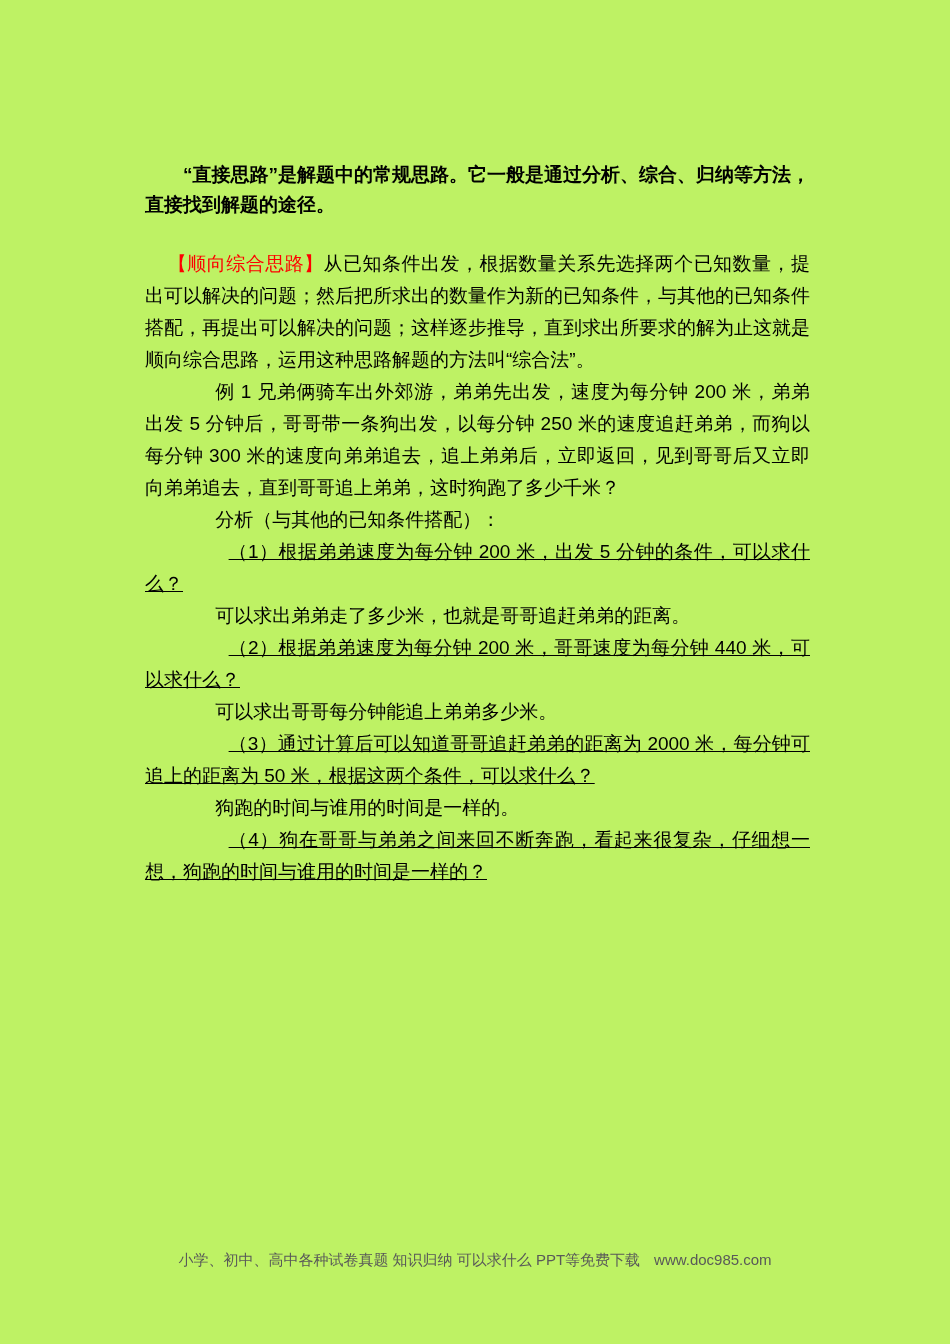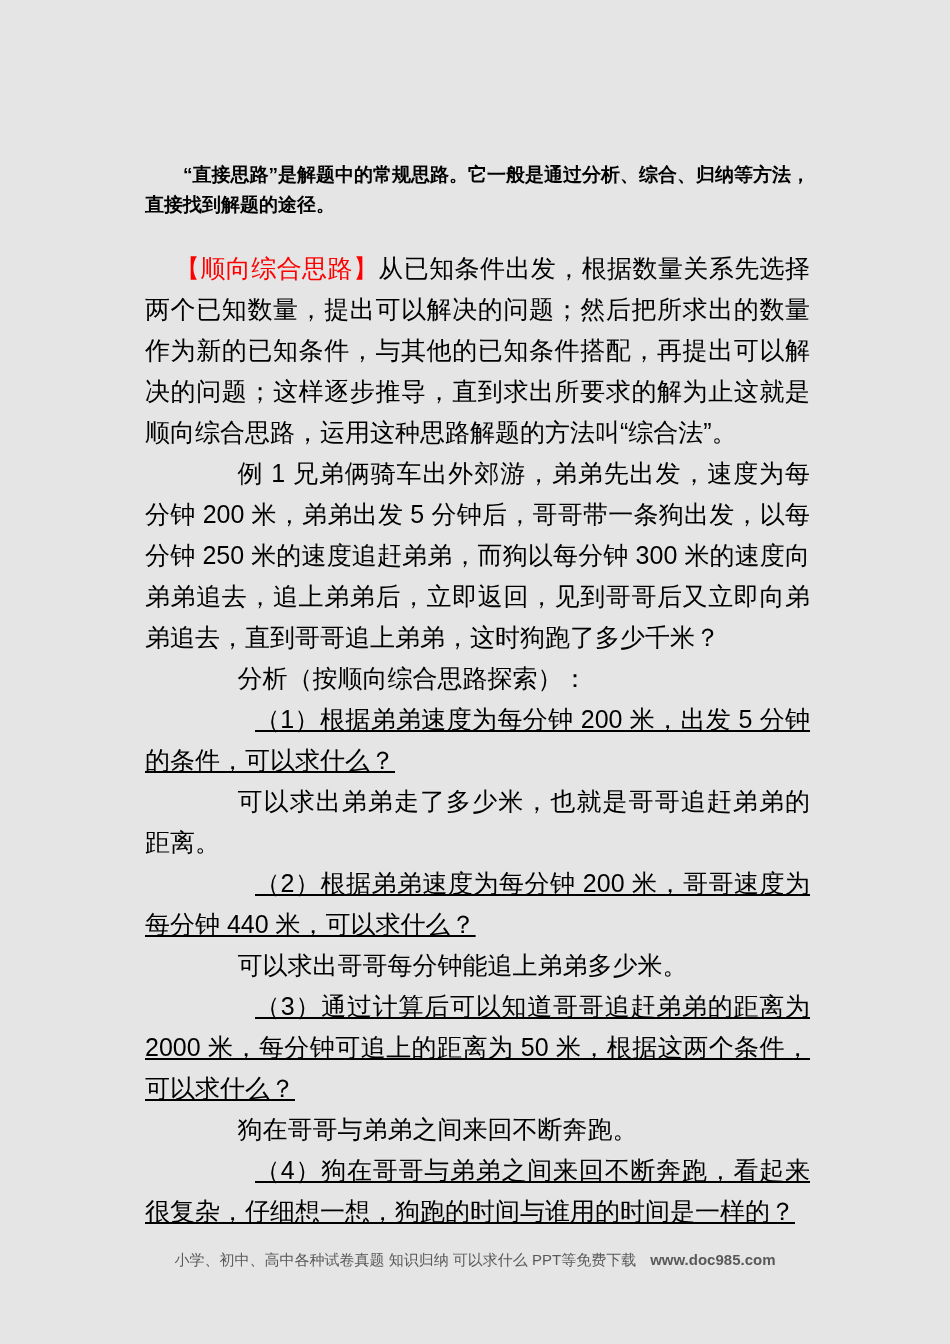--- a/index.html
+++ b/index.html
@@ -8,41 +8,41 @@
     width: 950px;
     height: 1344px;
     background: #ffffff;
     font-family: "Liberation Sans", sans-serif;
     color: #000000;
   }
   .page {
     position: relative;
     width: 950px;
     height: 1344px;
-    background: #e5e5e5;
+    background: #bef264;
     overflow: hidden;
   }
   .content {
     position: absolute;
     left: 145px;
     top: 160px;
     width: 665px;
   }
   .p-intro {
     margin: 0 0 28px 0;
     font-size: 19px;
     font-weight: 700;
     line-height: 30px;
     text-indent: 2em;
     text-align: justify;
   }
   .p-body {
     margin: 0;
-    font-size: 25px;
-    line-height: 41px;
+    font-size: 19px;
+    line-height: 32px;
     text-align: justify;
   }
   .ind-12 { text-indent: 1.2em; }
   .ind-37 { text-indent: 3.7em; }
   .ind-44 { text-indent: 4.4em; text-decoration: underline; }
   .label-red { font-weight: 400; }
   .footer {
     position: absolute;
     left: 0;
     right: 0;
@@ -58,31 +58,31 @@
 
 <div class="page">
   <div class="content">
 
     <p class="p-intro">“直接思路”是解题中的常规思路。它一般是通过分析、综合、归纳等方法，直接找到解题的途径。</p>
 
     <p class="p-body ind-12"><span class="label-red" style="color: rgb(254, 0, 0);">【顺向综合思路】</span><span>从已知条件出发，根据数量关系先选择两个已知数量，提出可以解决的问题；然后把所求出的数量作为新的已知条件，与其他的已知条件搭配，再提出可以解决的问题；这样逐步推导，直到求出所要求的解为止这就是顺向综合思路，运用这种思路解题的方法叫“综合法”。</span></p>
 
     <p class="p-body ind-37">例 1 兄弟俩骑车出外郊游，弟弟先出发，速度为每分钟 200 米，弟弟出发 5 分钟后，哥哥带一条狗出发，以每分钟 250 米的速度追赶弟弟，而狗以每分钟 300 米的速度向弟弟追去，追上弟弟后，立即返回，见到哥哥后又立即向弟弟追去，直到哥哥追上弟弟，这时狗跑了多少千米？</p>
 
-    <p class="p-body ind-37">分析（按顺向综合思路探索）：</p>
+    <p class="p-body ind-37">分析（与其他的已知条件搭配）：</p>
 
     <p class="p-body ind-44">（1）根据弟弟速度为每分钟 200 米，出发 5 分钟的条件，可以求什么？</p>
     <p class="p-body ind-37">可以求出弟弟走了多少米，也就是哥哥追赶弟弟的距离。</p>
 
     <p class="p-body ind-44">（2）根据弟弟速度为每分钟 200 米，哥哥速度为每分钟 440 米，可以求什么？</p>
     <p class="p-body ind-37">可以求出哥哥每分钟能追上弟弟多少米。</p>
 
     <p class="p-body ind-44">（3）通过计算后可以知道哥哥追赶弟弟的距离为 2000 米，每分钟可追上的距离为 50 米，根据这两个条件，可以求什么？</p>
-    <p class="p-body ind-37">狗在哥哥与弟弟之间来回不断奔跑。</p>
+    <p class="p-body ind-37">狗跑的时间与谁用的时间是一样的。</p>
 
     <p class="p-body ind-44">（4）狗在哥哥与弟弟之间来回不断奔跑，看起来很复杂，仔细想一想，狗跑的时间与谁用的时间是一样的？</p>
 
   </div>
 
   <div class="footer">
-    <span style="color: rgb(89, 89, 89);">小学、初中、高中各种试卷真题 知识归纳 可以求什么 PPT等免费下载</span><span class="footer-url" style="color: rgb(89, 89, 89); font-weight: bold;">www.doc985.com</span>
+    <span style="color: rgb(89, 89, 89);">小学、初中、高中各种试卷真题 知识归纳 可以求什么 PPT等免费下载</span><span class="footer-url" style="color: rgb(89, 89, 89);">www.doc985.com</span>
   </div>
 </div>
 
 </body></html>

